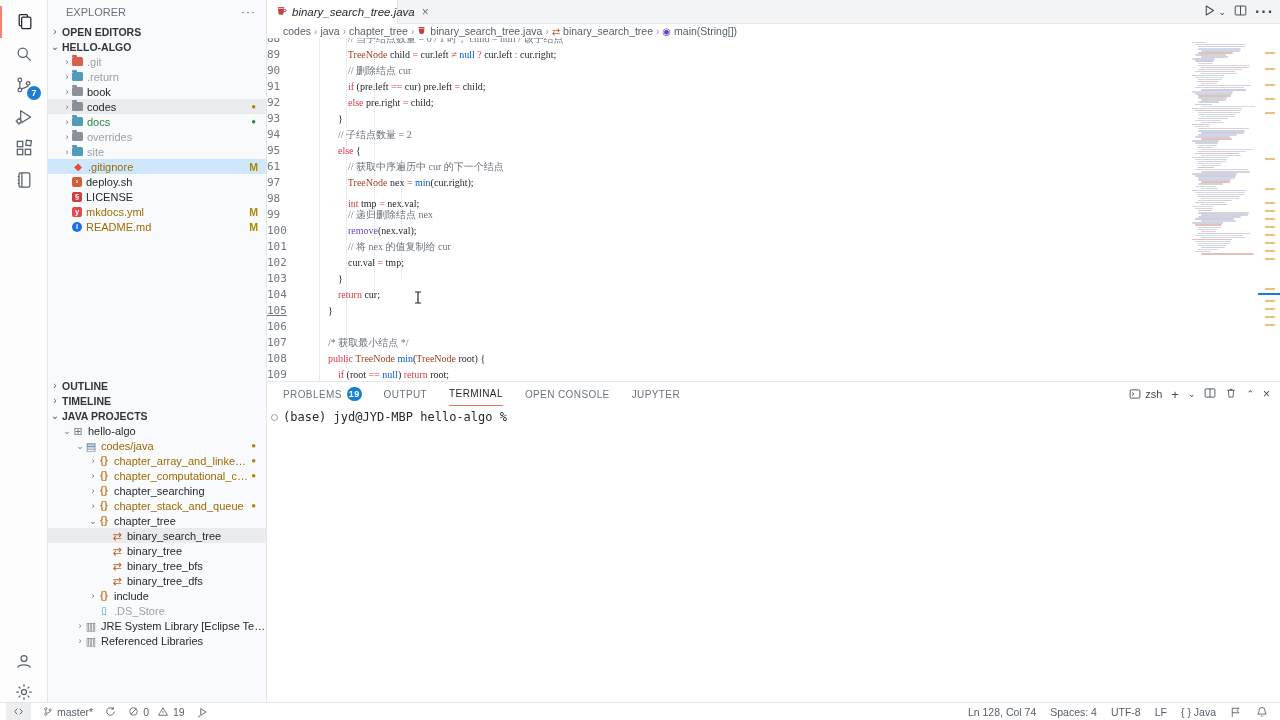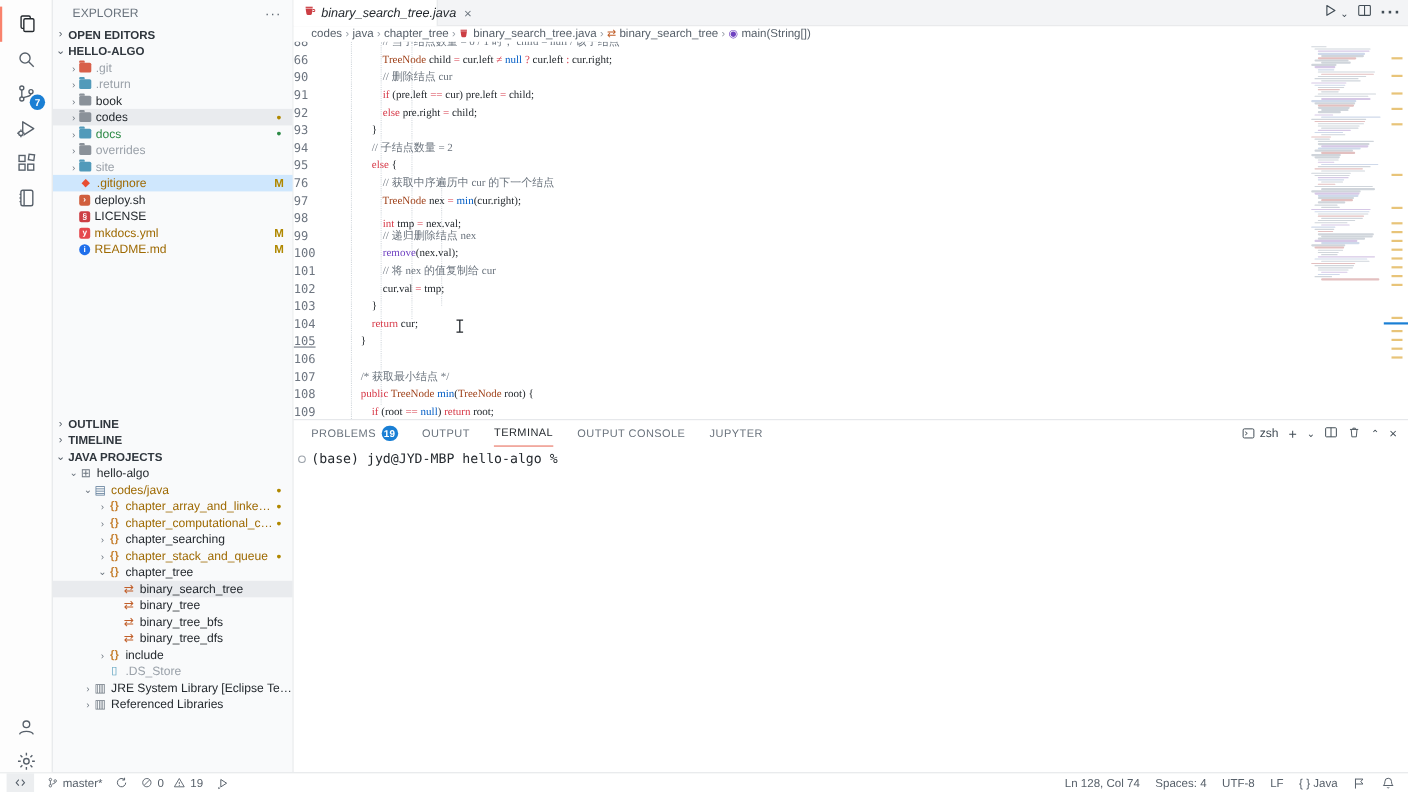--- a/index.html
+++ b/index.html
@@ -403,28 +403,28 @@
         </span>
       </div>
 
     <div class="code-area">
       <div class="iguide" style="left:51.5px; top:0; height:343px;"></div>
       <div class="iguide" style="left:79px;  top:0; height:330px;"></div>
       <div class="iguide" style="left:106.5px; top:0; height:252px;"></div>
       <div class="iguide" style="left:134px; top:122px; height:118px;"></div>
       <div class="gutter" id="gutter">
           <div class="gnum" style="top: -7px;">88</div>
-          <div class="gnum" style="top: 9px;">66</div>
+          <div class="gnum" style="top: 9px;">89</div>
           <div class="gnum" style="top: 25px;">90</div>
           <div class="gnum" style="top: 41px;">91</div>
           <div class="gnum" style="top: 57px;">92</div>
           <div class="gnum" style="top: 73px;">93</div>
           <div class="gnum" style="top: 89px;">94</div>
           <div class="gnum" style="top: 105px;">95</div>
-          <div class="gnum" style="top: 121px;">76</div>
+          <div class="gnum" style="top: 121px;">61</div>
           <div class="gnum" style="top: 137px;">97</div>
           <div class="gnum" style="top: 153px;">98</div>
           <div class="gnum" style="top: 169px;">99</div>
           <div class="gnum" style="top: 185px;">100</div>
           <div class="gnum" style="top: 201px;">101</div>
           <div class="gnum" style="top: 217px;">102</div>
           <div class="gnum" style="top: 233px;">103</div>
           <div class="gnum" style="top: 249px;">104</div>
           <div class="gnum" style="top: 265px; text-decoration: underline;">105</div>
           <div class="gnum" style="top: 281px;">106</div>
@@ -599,21 +599,21 @@
           <span>PROBLEMS</span>
           <span class="pbadge">19</span>
         </div>
         <div class="ptab">
           <span>OUTPUT</span>
         </div>
         <div class="ptab active">
           <span>TERMINAL</span>
         </div>
         <div class="ptab">
-          <span>OUTPUT CONSOLE</span>
+          <span>OPEN CONSOLE</span>
         </div>
         <div class="ptab">
           <span>JUPYTER</span>
         </div>
       </div>
     <div class="panel-actions">
       <span class="shell">
         <svg width="12" height="12" viewBox="0 0 16 16">
             <rect x="1.5" y="2.5" width="13" height="11" rx="1.5" fill="none" stroke="#424d56" stroke-width="1.2"></rect>
             <path d="M4 6l2.5 2L4 10" fill="none" stroke="#424d56" stroke-width="1.2"></path>

